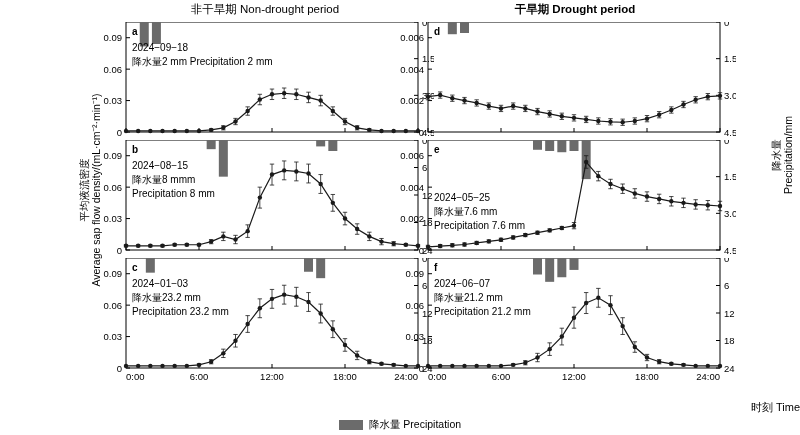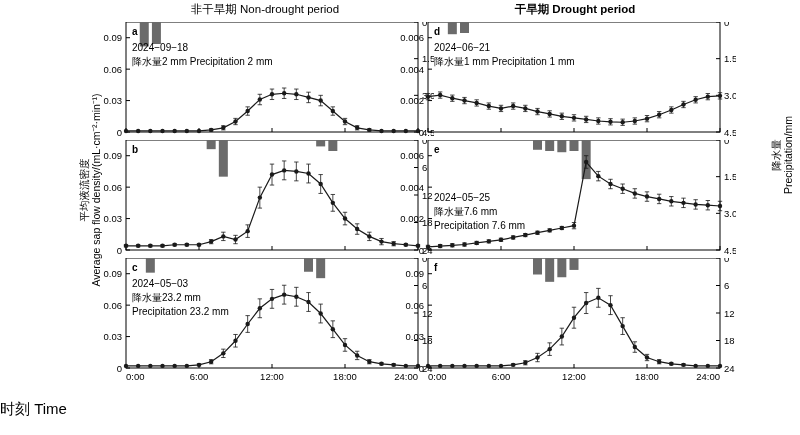--- a/index.html
+++ b/index.html
@@ -37,21 +37,21 @@
     width:180px;
     transform:rotate(-90deg);
     transform-origin:0 0;
     font-size:10.5px;
     text-align:center;
     white-space:nowrap;
   }
   .ylabel-right span{display:block;line-height:12px;}
 
   .xlabel{
-    position:absolute;left:0;top:400px;width:800px;text-align:left;font-size:15px;
+    position:absolute;left:0;top:400px;width:800px;text-align:right;font-size:11px;
   }
 
   .legend{
     position:absolute;left:0;top:418px;width:800px;
     display:flex;justify-content:center;align-items:center;gap:26px;
     font-size:10.5px;
   }
   .legend-item{display:flex;align-items:center;gap:6px;}
   .legend-swatch{width:24px;height:10px;background:#6b6b6b;display:inline-block;}
   .legend-line{width:30px;height:10px;display:inline-block;position:relative;}
@@ -85,20 +85,24 @@
   </div>
 
   <div class="ylabel-right">
     <span>降水量</span>
     <span>Precipitation/mm</span>
   </div>
 
   <div class="xlabel">时刻 Time</div>
 
   <div class="legend">
+    <div class="legend-item">
+      <span class="legend-swatch"></span>
+      <span>降水量 Precipitation</span>
+    </div>
   </div>
 
   <div id="panels">
       <div class="panel" style="left: 126px; top: 22px; width: 292px; height: 110px;">
         <svg width="352" height="132" style="position: absolute; left: -44px; top: 0px;">
           <rect x="44" y="0" width="292" height="110" fill="none" stroke="#000" stroke-width="1"></rect>
           <line x1="44" x2="48" y1="110" y2="110" stroke="#000" stroke-width="1"></line>
           <text x="40" y="113.5" text-anchor="end" font-size="9.5" font-family="&quot;Liberation Sans&quot;, sans-serif">0</text>
           <line x1="44" x2="48" y1="78.57142857142857" y2="78.57142857142857" stroke="#000" stroke-width="1"></line>
           <text x="40" y="82.07142857142857" text-anchor="end" font-size="9.5" font-family="&quot;Liberation Sans&quot;, sans-serif">0.03</text>
@@ -320,20 +324,23 @@
           <circle cx="250.83333333333334" cy="62.85714285714286" r="2.2" fill="#1a1a1a"></circle>
           <circle cx="263" cy="78.57142857142857" r="2.2" fill="#1a1a1a"></circle>
           <circle cx="275.16666666666663" cy="89.04761904761905" r="2.2" fill="#1a1a1a"></circle>
           <circle cx="287.33333333333337" cy="96.38095238095238" r="2.2" fill="#1a1a1a"></circle>
           <circle cx="299.5" cy="101.61904761904762" r="2.2" fill="#1a1a1a"></circle>
           <circle cx="311.66666666666663" cy="103.71428571428571" r="2.2" fill="#1a1a1a"></circle>
           <circle cx="323.83333333333337" cy="104.76190476190476" r="2.2" fill="#1a1a1a"></circle>
           <circle cx="336" cy="105.80952380952381" r="2.2" fill="#1a1a1a"></circle>
         </svg>
         <div class="panel-tag" style="left: 6px; top: 4px;">b</div>
+        <div class="panel-ann" style="left: 6px; top: 19px;">2024−08−15
+降水量8 mmm
+Precipitation 8 mm</div>
       </div>
       <div class="panel" style="left: 126px; top: 258px; width: 292px; height: 110px;">
         <svg width="352" height="132" style="position: absolute; left: -44px; top: 0px;">
           <rect x="44" y="0" width="292" height="110" fill="none" stroke="#000" stroke-width="1"></rect>
           <line x1="44" x2="48" y1="110" y2="110" stroke="#000" stroke-width="1"></line>
           <text x="40" y="113.5" text-anchor="end" font-size="9.5" font-family="&quot;Liberation Sans&quot;, sans-serif">0</text>
           <line x1="44" x2="48" y1="78.57142857142857" y2="78.57142857142857" stroke="#000" stroke-width="1"></line>
           <text x="40" y="82.07142857142857" text-anchor="end" font-size="9.5" font-family="&quot;Liberation Sans&quot;, sans-serif">0.03</text>
           <line x1="44" x2="48" y1="47.142857142857146" y2="47.142857142857146" stroke="#000" stroke-width="1"></line>
           <text x="40" y="50.642857142857146" text-anchor="end" font-size="9.5" font-family="&quot;Liberation Sans&quot;, sans-serif">0.06</text>
@@ -434,21 +441,21 @@
           <circle cx="250.83333333333334" cy="71.23809523809524" r="2.2" fill="#1a1a1a"></circle>
           <circle cx="263" cy="86.95238095238095" r="2.2" fill="#1a1a1a"></circle>
           <circle cx="275.16666666666663" cy="97.42857142857143" r="2.2" fill="#1a1a1a"></circle>
           <circle cx="287.33333333333337" cy="103.71428571428571" r="2.2" fill="#1a1a1a"></circle>
           <circle cx="299.5" cy="105.80952380952381" r="2.2" fill="#1a1a1a"></circle>
           <circle cx="311.66666666666663" cy="106.85714285714286" r="2.2" fill="#1a1a1a"></circle>
           <circle cx="323.83333333333337" cy="107.9047619047619" r="2.2" fill="#1a1a1a"></circle>
           <circle cx="336" cy="107.9047619047619" r="2.2" fill="#1a1a1a"></circle>
         </svg>
         <div class="panel-tag" style="left: 6px; top: 4px;">c</div>
-        <div class="panel-ann" style="left: 6px; top: 19px;">2024−05−03
+        <div class="panel-ann" style="left: 6px; top: 19px;">2024−01−03
 降水量23.2 mm
 Precipitation 23.2 mm</div>
       </div>
       <div class="panel" style="left: 428px; top: 22px; width: 292px; height: 110px;">
         <svg width="352" height="132" style="position: absolute; left: -44px; top: 0px;">
           <rect x="44" y="0" width="292" height="110" fill="none" stroke="#000" stroke-width="1"></rect>
           <line x1="44" x2="48" y1="110" y2="110" stroke="#000" stroke-width="1"></line>
           <text x="40" y="113.5" text-anchor="end" font-size="9.5" font-family="&quot;Liberation Sans&quot;, sans-serif">0</text>
           <line x1="44" x2="48" y1="78.57142857142857" y2="78.57142857142857" stroke="#000" stroke-width="1"></line>
           <text x="40" y="82.07142857142857" text-anchor="end" font-size="9.5" font-family="&quot;Liberation Sans&quot;, sans-serif">0.002</text>
@@ -567,22 +574,20 @@
           <circle cx="250.83333333333334" cy="99" r="2.2" fill="#1a1a1a"></circle>
           <circle cx="263" cy="96.64285714285714" r="2.2" fill="#1a1a1a"></circle>
           <circle cx="275.16666666666663" cy="92.71428571428572" r="2.2" fill="#1a1a1a"></circle>
           <circle cx="287.33333333333337" cy="88" r="2.2" fill="#1a1a1a"></circle>
           <circle cx="299.5" cy="82.5" r="2.2" fill="#1a1a1a"></circle>
           <circle cx="311.66666666666663" cy="77.78571428571428" r="2.2" fill="#1a1a1a"></circle>
           <circle cx="323.83333333333337" cy="74.64285714285714" r="2.2" fill="#1a1a1a"></circle>
           <circle cx="336" cy="73.85714285714286" r="2.2" fill="#1a1a1a"></circle>
         </svg>
         <div class="panel-tag" style="left: 6px; top: 4px;">d</div>
-        <div class="panel-ann" style="left: 6px; top: 19px;">2024−06−21
-降水量1 mm Precipitation 1 mm</div>
       </div>
       <div class="panel" style="left: 428px; top: 140px; width: 292px; height: 110px;">
         <svg width="352" height="132" style="position: absolute; left: -44px; top: 0px;">
           <rect x="44" y="0" width="292" height="110" fill="none" stroke="#000" stroke-width="1"></rect>
           <line x1="44" x2="48" y1="110" y2="110" stroke="#000" stroke-width="1"></line>
           <text x="40" y="113.5" text-anchor="end" font-size="9.5" font-family="&quot;Liberation Sans&quot;, sans-serif">0</text>
           <line x1="44" x2="48" y1="78.57142857142857" y2="78.57142857142857" stroke="#000" stroke-width="1"></line>
           <text x="40" y="82.07142857142857" text-anchor="end" font-size="9.5" font-family="&quot;Liberation Sans&quot;, sans-serif">0.002</text>
           <line x1="44" x2="48" y1="47.142857142857146" y2="47.142857142857146" stroke="#000" stroke-width="1"></line>
           <text x="40" y="50.642857142857146" text-anchor="end" font-size="9.5" font-family="&quot;Liberation Sans&quot;, sans-serif">0.004</text>
@@ -814,16 +819,19 @@
           <circle cx="250.83333333333334" cy="89.04761904761905" r="2.2" fill="#1a1a1a"></circle>
           <circle cx="263" cy="99.52380952380952" r="2.2" fill="#1a1a1a"></circle>
           <circle cx="275.16666666666663" cy="103.71428571428571" r="2.2" fill="#1a1a1a"></circle>
           <circle cx="287.33333333333337" cy="105.80952380952381" r="2.2" fill="#1a1a1a"></circle>
           <circle cx="299.5" cy="106.85714285714286" r="2.2" fill="#1a1a1a"></circle>
           <circle cx="311.66666666666663" cy="107.9047619047619" r="2.2" fill="#1a1a1a"></circle>
           <circle cx="323.83333333333337" cy="107.9047619047619" r="2.2" fill="#1a1a1a"></circle>
           <circle cx="336" cy="107.9047619047619" r="2.2" fill="#1a1a1a"></circle>
         </svg>
         <div class="panel-tag" style="left: 6px; top: 4px;">f</div>
+        <div class="panel-ann" style="left: 6px; top: 19px;">2024−06−07
+降水量21.2 mm
+Precipitation 21.2 mm</div>
       </div>
     </div>
 
 </div>
 
 </body></html>

